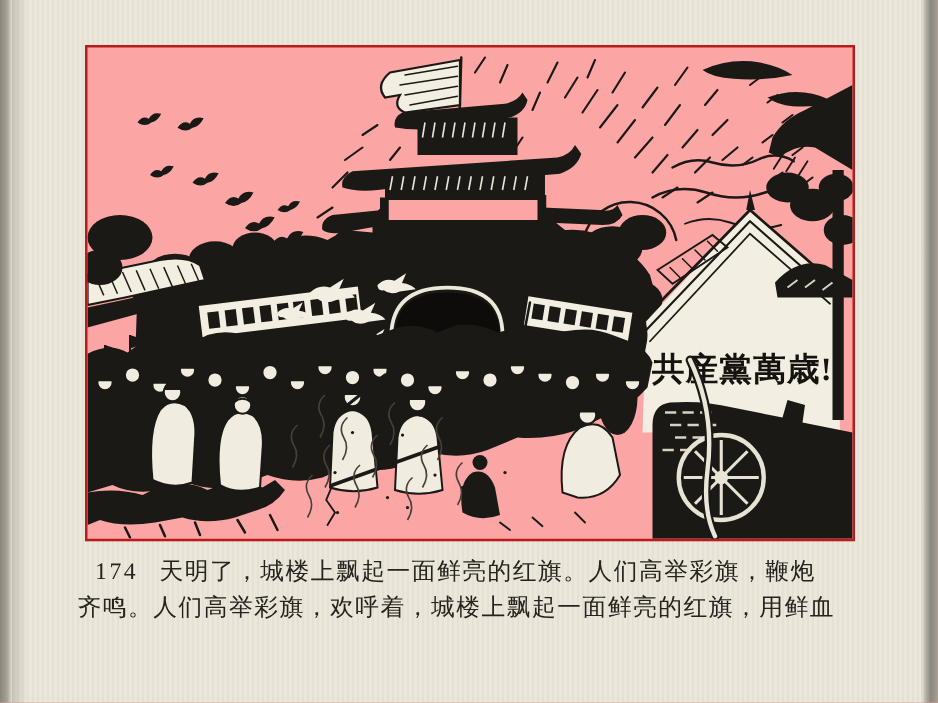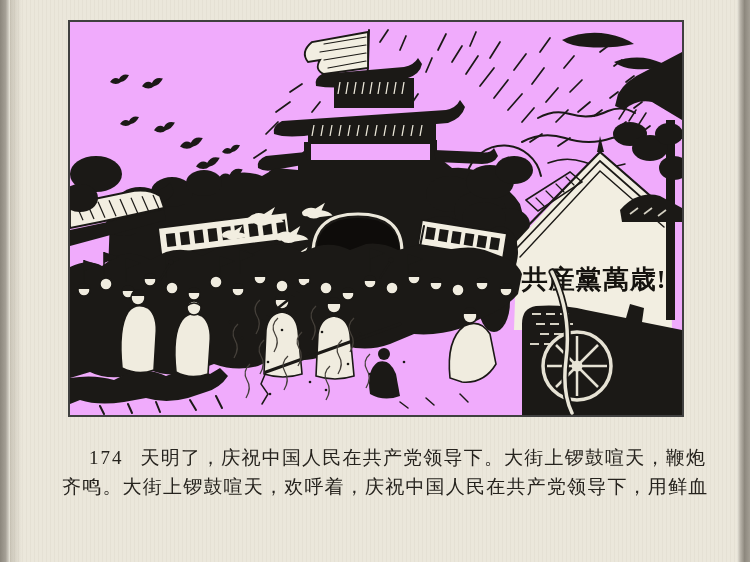--- a/index.html
+++ b/index.html
@@ -22,31 +22,31 @@
   }
   .edge-left{
     position:absolute;left:0;top:0;bottom:0;width:10px;
     background:linear-gradient(90deg,#8b867c 0%,#a5a096 55%,#c9c5bb 82%,#e9e6db 100%);
   }
   .edge-right{
     position:absolute;right:0;top:0;bottom:0;width:13px;
     background:linear-gradient(90deg,#ece9de 0%,#b5b0a6 28%,#8d887e 58%,#a39e94 100%);
   }
   .frame{
-    position:absolute;left:68px;top:20px;width:612px;height:393px;
-    border:2px solid #404040;background:#f0abfc;z-index:2;
+    position:absolute;left:68px;top:36px;width:612px;height:393px;
+    border:2px solid #b91c1c;background:#fca5a5;z-index:2;
   }
   .frame svg{display:block}
   .caption{
     position:absolute;left:62px;top:443px;width:640px;z-index:2;
     font-family:"Liberation Serif","DejaVu Serif",serif;
     font-size:19px;line-height:29px;letter-spacing:1.2px;
     color:#26231e;white-space:nowrap;
   }
-  .cap-num{margin-left:27px;margin-right:17px;letter-spacing:2px}
+  .cap-num{margin-left:14px;margin-right:17px;letter-spacing:2px}
 
   
   .inkf{fill:#1b1916;stroke:none}
   .pw{fill:#f2eee1;stroke:#1b1916;stroke-width:1.8}
   .fig{fill:#f0ecdf;stroke:#1b1916;stroke-width:1.6}
   .sI{stroke:#1b1916;fill:none;stroke-linecap:round}
   .w1{stroke-width:1.2}.w15{stroke-width:1.5}.w2{stroke-width:2}.w25{stroke-width:2.5}
   .rid{stroke:#1b1916;fill:none;stroke-linecap:round}
   #slogan{font-family:"Liberation Serif","DejaVu Serif",serif;font-weight:bold;
     font-size:26px;fill:#15130f;letter-spacing:1px}
@@ -445,15 +445,15 @@
       <line class="wspoke" x1="528" y1="365" x2="486" y2="323"></line>
       <circle cx="507" cy="344" r="5.5" fill="#e8e4d6"></circle>
     </g>
     <path class="branch-o" d="M482,250 Q502,292 496,338 Q492,370 502,391"></path>
     <path class="branch-i" d="M482,250 Q502,292 496,338 Q492,370 502,391"></path>
   </g>
 </svg>
 </div>
 
 <div class="caption">
-  <div class="caption-line"><span class="cap-num">174</span><span>天明了，庆祝中国人民在共产党领导下。大街上锣鼓喧天，鞭炮</span></div>
-  <div class="caption-line">齐鸣。大街上锣鼓喧天，欢呼着，庆祝中国人民在共产党领导下，用鲜血</div>
+  <div class="caption-line"><span class="cap-num">174</span><span>天明了，城楼上飘起一面鲜亮的红旗。人们高举彩旗，鞭炮</span></div>
+  <div class="caption-line">齐鸣。人们高举彩旗，欢呼着，城楼上飘起一面鲜亮的红旗，用鲜血</div>
 </div>
 
 </body></html>

